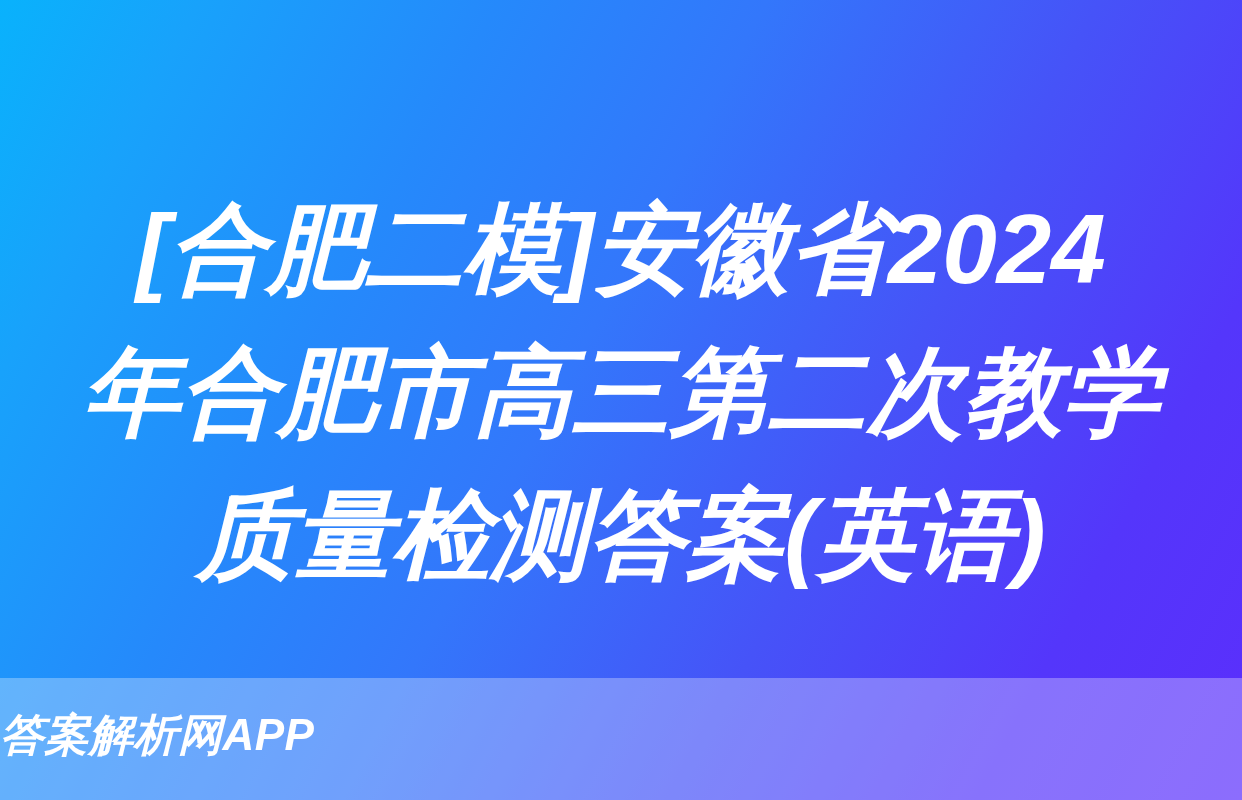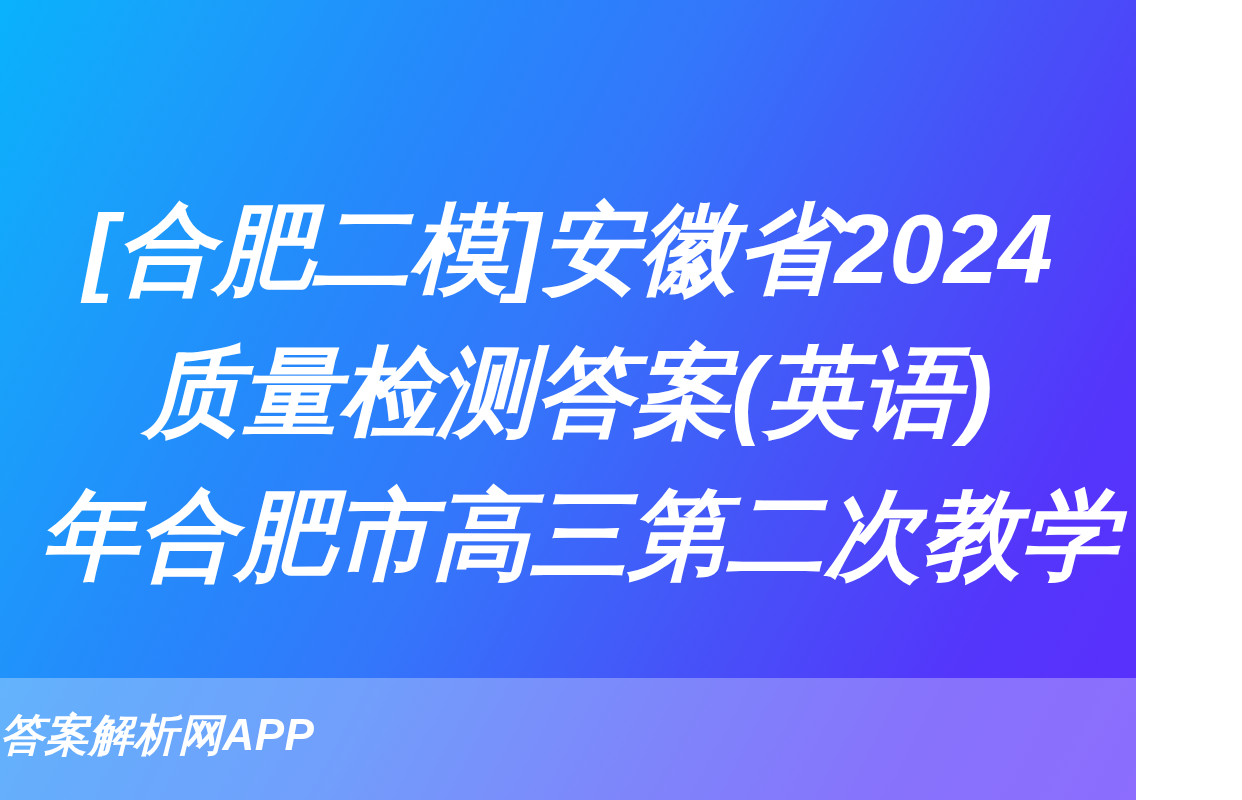--- a/index.html
+++ b/index.html
@@ -3,21 +3,21 @@
 <meta charset="utf-8">
 <style>
   html, body {
     margin: 0;
     padding: 0;
     background: #ffffff;
   }
 
   #cover-card {
     position: relative;
-    width: 1136px;
+    width: 1242px;
     height: 800px;
     overflow: hidden;
     font-family: "Liberation Sans", "DejaVu Sans", sans-serif;
     
     background-image: linear-gradient(118deg,
         #09B2FC 0%,
         #18A2FB 12%,
         #2589FB 30%,
         #3377FB 46%,
         #4653F8 66%,
@@ -77,22 +77,22 @@
     white-space: nowrap;
   }
 </style>
 </head>
 <body>
 
 <div id="cover-card">
 
   <div id="title-block">
     <span class="title-line">[合肥二模]安徽省2024</span>
+    <span class="title-line">年合肥市高三第二次教学</span>
     <span class="title-line">质量检测答案(英语)</span>
-    <span class="title-line">年合肥市高三第二次教学</span>
   </div>
 
   <div id="footer-band"></div>
 
   <div id="watermark">
     <span class="watermark-text">答案解析网APP</span>
   </div>
 
 </div>
 

